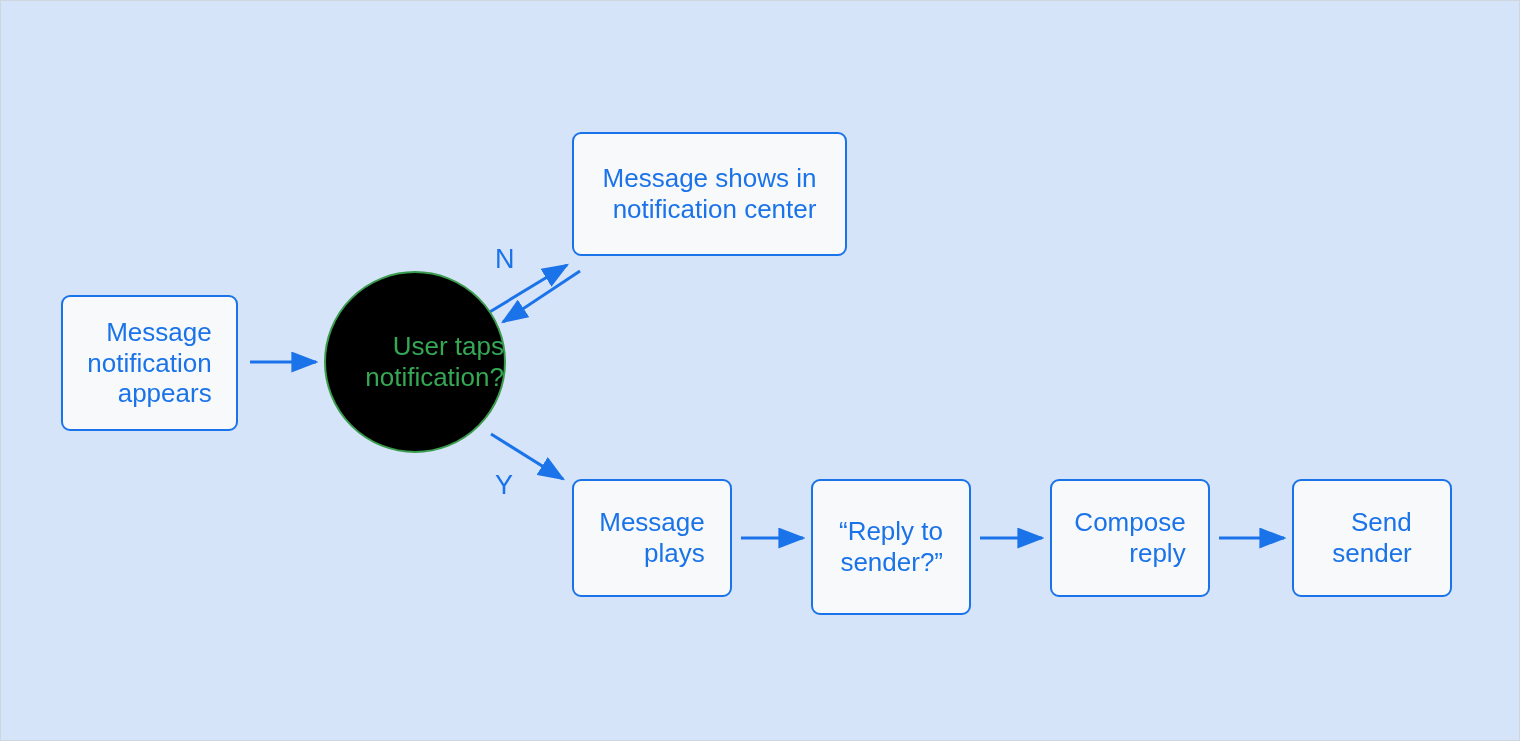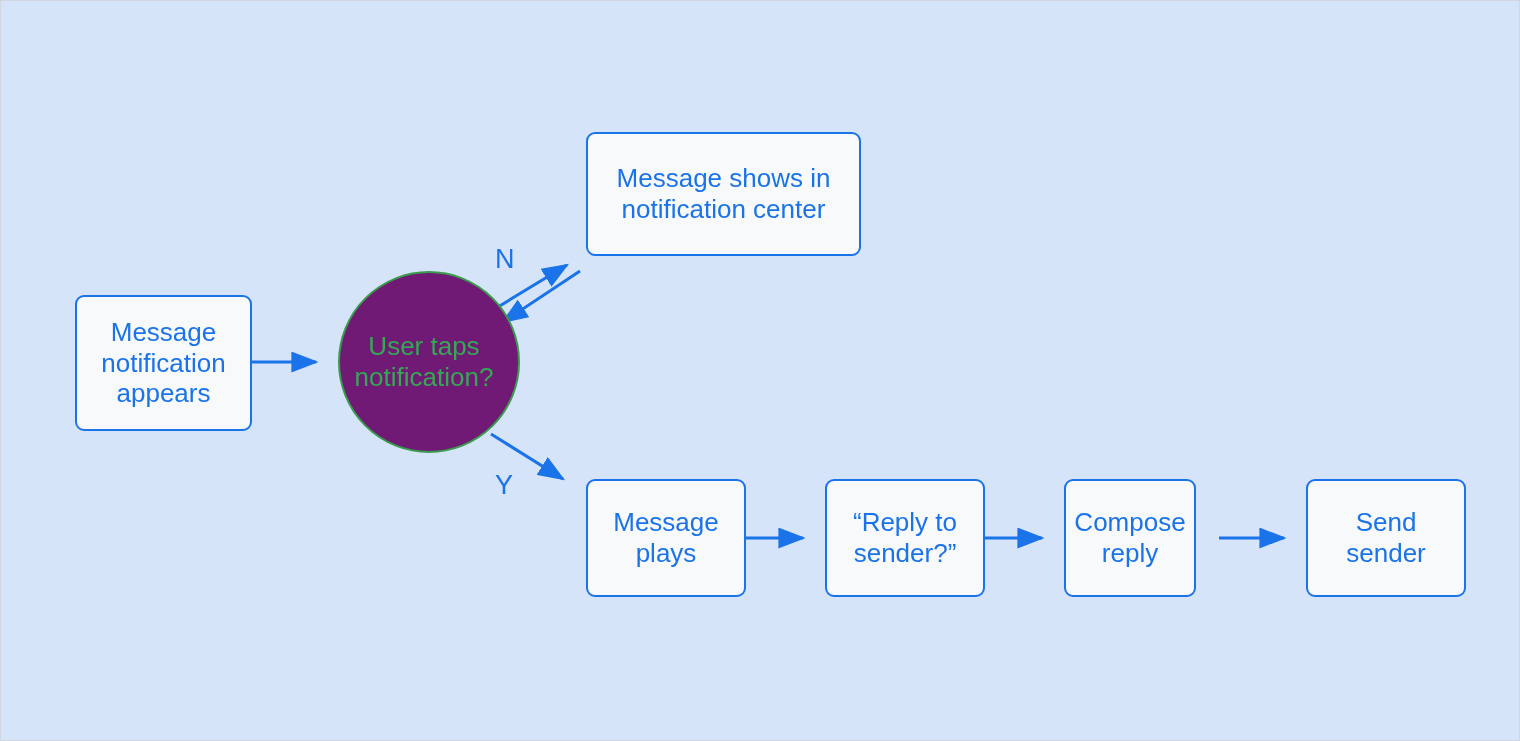--- a/index.html
+++ b/index.html
@@ -25,34 +25,33 @@
     width: 1520px;
     height: 741px;
     pointer-events: none;
   }
   .node {
     position: absolute;
     box-sizing: border-box;
     display: flex;
     align-items: center;
     justify-content: center;
-    text-align: center;
+    text-align: right;
     line-height: 1.18;
     white-space: pre-line;
-    margin-left: 14px;
   }
   .node.process {
     background: #f8f9fa;
     border: 2px solid #1a73e8;
     border-radius: 9px;
     color: #1a73e8;
     font-size: 26px;
   }
   .node.decision {
-    background: #701a75;
+    background: #000000;
     border: 2px solid #3a9c4d;
     border-radius: 50%;
     color: #34a853;
     font-size: 26px;
   }
   .node.decision .decision-text {
     white-space: pre-line;
     width: 200px;
     margin-left: -10px;
   }
@@ -112,24 +111,24 @@
     <span class="decision-text">User taps
 notification?</span>
   </div>
 
   <div class="node process" id="node-message-shows-in-notification-center" style="left: 571px; top: 131px; width: 275px; height: 124px;">Message shows in
 notification center</div>
 
   <div class="node process" id="node-message-plays" style="left: 571px; top: 478px; width: 160px; height: 118px;">Message
 plays</div>
 
-  <div class="node process" id="node-reply-to-sender" style="left: 810px; top: 478px; width: 160px; height: 118px;">“Reply to
+  <div class="node process" id="node-reply-to-sender" style="left: 810px; top: 478px; width: 160px; height: 136px;">“Reply to
 sender?”</div>
 
-  <div class="node process" id="node-compose-reply" style="left: 1049px; top: 478px; width: 132px; height: 118px;">Compose
+  <div class="node process" id="node-compose-reply" style="left: 1049px; top: 478px; width: 160px; height: 118px;">Compose
 reply</div>
 
   <div class="node process" id="node-send-reply" style="left: 1291px; top: 478px; width: 160px; height: 118px;">Send
 sender</div>
 
   <div class="edge-label" id="label-n" style="left: 494px; top: 245px;">N</div>
 
   <div class="edge-label" id="label-y" style="left: 494px; top: 471px;">Y</div>
 
 </div>

